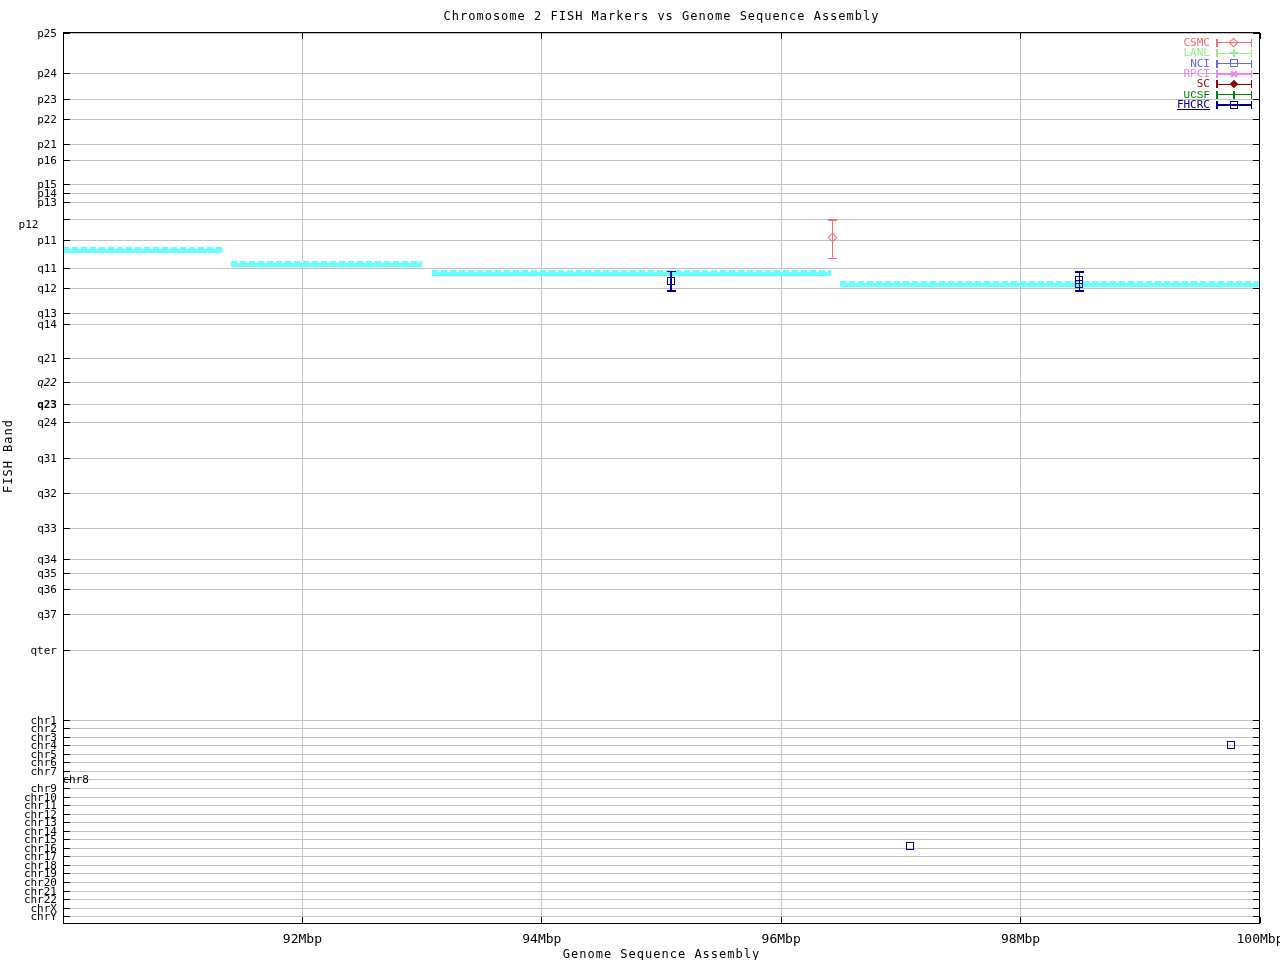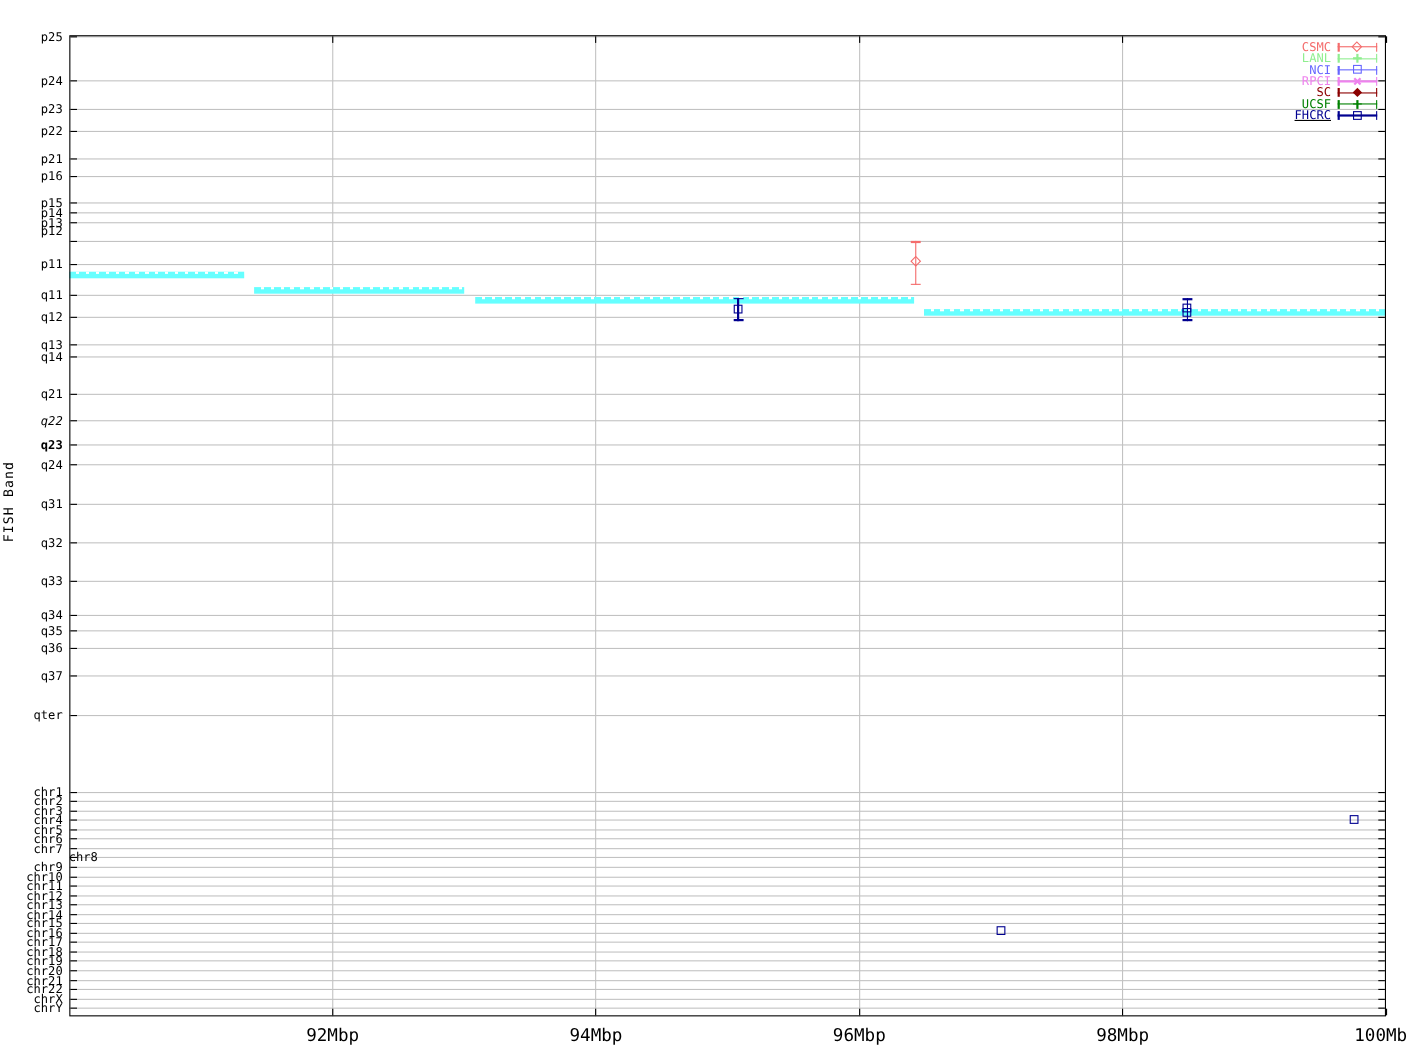--- a/index.html
+++ b/index.html
@@ -25,21 +25,21 @@
     border:1px solid #000;box-sizing:border-box;pointer-events:none;
   }
   .gridline-h{position:absolute;height:1px;background:#c2c2c2;}
   .gridline-v{position:absolute;width:1px;background:#c2c2c2;}
   .tick{position:absolute;background:#000;}
   .ytick-label{
     position:absolute;left:0;width:57px;text-align:right;font-size:11px;
     line-height:9px;white-space:pre;
   }
   .xtick-label{
-    position:absolute;font-size:16px;white-space:pre;transform:translateX(-50%);
+    position:absolute;font-size:13px;white-space:pre;transform:translateX(-50%);
   }
   .cyan-seg{position:absolute;height:6px;}
   .cyan-seg .notch{
     position:absolute;top:0;left:0;right:0;height:2px;
     background:repeating-linear-gradient(90deg,transparent 0 6px,#ffffff 6px 9px);
   }
   .errbar{position:absolute;width:9px;}
   .errbar .vline{position:absolute;left:3.75px;top:0;bottom:0;width:1.5px;}
   .errbar .cap{position:absolute;left:0;width:9px;height:1.5px;}
   .marker{position:absolute;}
@@ -59,21 +59,23 @@
   .legend-sample{position:relative;width:36px;height:10px;flex:0 0 36px;}
   .legend-sample .line{position:absolute;left:0;right:0;top:4.25px;height:1.5px;}
   .legend-sample .capL{position:absolute;left:0;top:1px;width:1.5px;height:8px;}
   .legend-sample .capR{position:absolute;right:0;top:1px;width:1.5px;height:8px;}
   .legend-sample .marker{position:absolute;}
 </style>
 </head>
 <body>
 
 <div id="chart">
+  <div class="title">Chromosome 2 FISH Markers vs Genome Sequence Assembly</div>
   <div class="ylabel">FISH Band</div>
+  <div class="xlabel">Genome Sequence Assembly</div>
   <div id="layer-grid">
       <div class="gridline-h" style="left: 63px; width: 1197px; top: 32.5px;"></div>
       <div class="gridline-h" style="left: 63px; width: 1197px; top: 72.5px;"></div>
       <div class="gridline-h" style="left: 63px; width: 1197px; top: 98.5px;"></div>
       <div class="gridline-h" style="left: 63px; width: 1197px; top: 118.5px;"></div>
       <div class="gridline-h" style="left: 63px; width: 1197px; top: 143.5px;"></div>
       <div class="gridline-h" style="left: 63px; width: 1197px; top: 159.5px;"></div>
       <div class="gridline-h" style="left: 63px; width: 1197px; top: 183.5px;"></div>
       <div class="gridline-h" style="left: 63px; width: 1197px; top: 192.5px;"></div>
       <div class="gridline-h" style="left: 63px; width: 1197px; top: 201.5px;"></div>
@@ -162,21 +164,21 @@
       <div class="tick" style="left: 1253px; width: 6px; height: 1px; top: 183.5px;"></div>
       <div class="ytick-label" style="top: 179.5px;">p15</div>
       <div class="tick" style="left: 64px; width: 6px; height: 1px; top: 192.5px;"></div>
       <div class="tick" style="left: 1253px; width: 6px; height: 1px; top: 192.5px;"></div>
       <div class="ytick-label" style="top: 188.5px;">p14</div>
       <div class="tick" style="left: 64px; width: 6px; height: 1px; top: 201.5px;"></div>
       <div class="tick" style="left: 1253px; width: 6px; height: 1px; top: 201.5px;"></div>
       <div class="ytick-label" style="top: 197.5px;">p13</div>
       <div class="tick" style="left: 64px; width: 6px; height: 1px; top: 218.5px;"></div>
       <div class="tick" style="left: 1253px; width: 6px; height: 1px; top: 218.5px;"></div>
-      <div class="ytick-label" style="top: 206px;">p12</div>
+      <div class="ytick-label" style="top: 220px; text-align: center;">p12</div>
       <div class="tick" style="left: 64px; width: 6px; height: 1px; top: 239.5px;"></div>
       <div class="tick" style="left: 1253px; width: 6px; height: 1px; top: 239.5px;"></div>
       <div class="ytick-label" style="top: 235.5px;">p11</div>
       <div class="tick" style="left: 64px; width: 6px; height: 1px; top: 267.5px;"></div>
       <div class="tick" style="left: 1253px; width: 6px; height: 1px; top: 267.5px;"></div>
       <div class="ytick-label" style="top: 263.5px;">q11</div>
       <div class="tick" style="left: 64px; width: 6px; height: 1px; top: 287.5px;"></div>
       <div class="tick" style="left: 1253px; width: 6px; height: 1px; top: 287.5px;"></div>
       <div class="ytick-label" style="top: 283.5px;">q12</div>
       <div class="tick" style="left: 64px; width: 6px; height: 1px; top: 312.5px;"></div>
@@ -377,21 +379,21 @@
       </div>
       <div class="legend-row" style="top: 47.3px;">
         <div class="legend-label" style="color: rgb(139, 0, 0);">SC</div>
         <div class="legend-sample">
           <div class="line" style="background: rgb(139, 0, 0);"></div>
           <div class="capL" style="background: rgb(139, 0, 0);"></div>
           <div class="capR" style="background: rgb(139, 0, 0);"></div>
           <div class="marker m-diamond-filled" style="background: rgb(139, 0, 0); left: 15px; top: 2px;"></div>
         </div>
       </div>
-      <div class="legend-row" style="top: 57.7px;">
+      <div class="legend-row" style="top: 57.7px; font-family: Liberation Mono, monospace;">
         <div class="legend-label" style="color: rgb(0, 128, 0);">UCSF</div>
         <div class="legend-sample">
           <div class="line" style="background: rgb(0, 128, 0);"></div>
           <div class="capL" style="background: rgb(0, 128, 0);"></div>
           <div class="capR" style="background: rgb(0, 128, 0);"></div>
           <div class="marker m-plus" style="left: 14px; top: 1px;">
             <div class="h" style="background: rgb(0, 128, 0);"></div>
             <div class="v" style="background: rgb(0, 128, 0);"></div>
           </div>
         </div>

